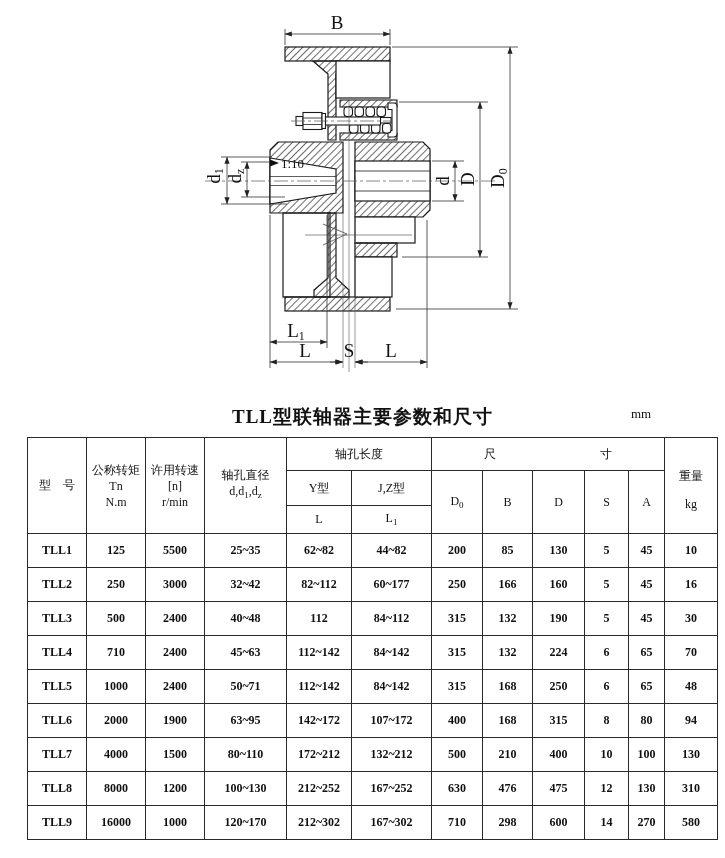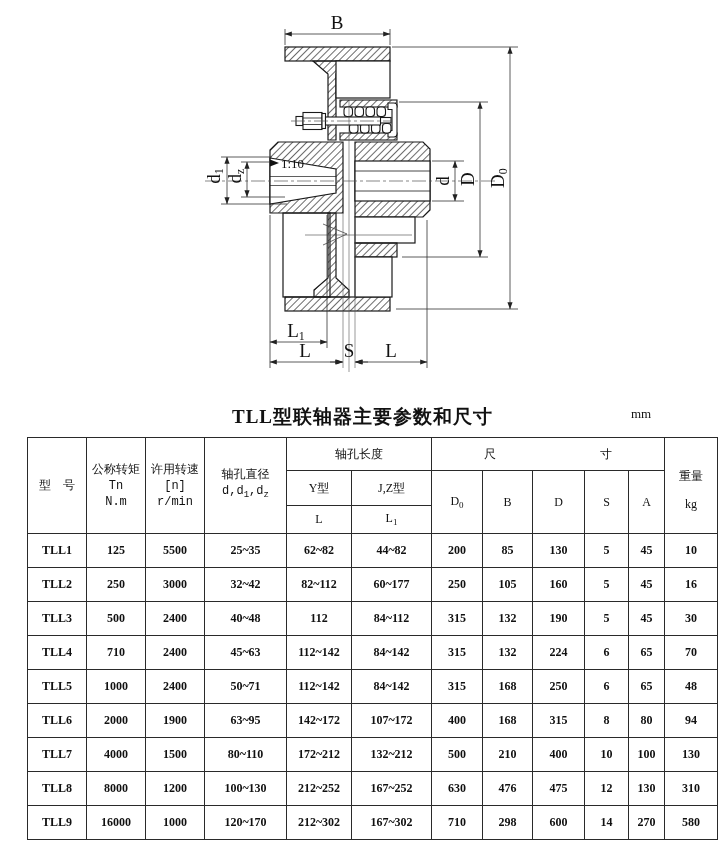--- a/index.html
+++ b/index.html
@@ -3,21 +3,21 @@
 <meta charset="utf-8">
 <style>
   html,body{margin:0;padding:0;background:#fff;}
   body{width:725px;height:858px;position:relative;font-family:"Liberation Serif","DejaVu Serif",serif;color:#111;}
   #drawing{position:absolute;left:0;top:0;width:725px;height:400px;}
   #title-row{position:absolute;left:0;top:404px;width:725px;height:28px;}
   #page-title{position:absolute;left:0;top:0;width:725px;text-align:center;font-size:19px;font-weight:bold;letter-spacing:1px;}
   #unit-label{position:absolute;left:595px;top:2px;font-size:13px;font-weight:normal;margin-left:36px;}
   #spec-table{position:absolute;left:27px;top:437px;border-collapse:collapse;table-layout:fixed;width:691px;}
   #spec-table td{border:1px solid #2a2a2a;text-align:center;vertical-align:middle;font-size:12px;padding:0;overflow:hidden;}
-  #spec-table .hline{line-height:16px;font-family:Liberation Mono, monospace;}
+  #spec-table .hline{line-height:16px;}
   tr.data-row{height:34px;font-weight:bold;}
   tr.h1{height:33px;} tr.h2{height:35px;} tr.h3{height:28px;}
   .size-cell{display:flex;justify-content:space-around;align-items:center;}
   .wt div{line-height:20px;margin-top:8px;}
   sub{font-size:9px;}
   svg text{font-family:"Liberation Serif","DejaVu Serif",serif;fill:#111;}
   .dimtxt{font-size:19px;}
   .dimtxt-s{font-size:13px;}
 </style>
 </head>
@@ -234,21 +234,21 @@
     <td>10</td>
   </tr>
   <tr class="data-row">
     <td>TLL2</td>
     <td>250</td>
     <td>3000</td>
     <td>32~42</td>
     <td>82~112</td>
     <td>60~177</td>
     <td>250</td>
-    <td>105</td>
+    <td>166</td>
     <td>160</td>
     <td>5</td>
     <td>45</td>
     <td>16</td>
   </tr>
   <tr class="data-row">
     <td>TLL3</td>
     <td>500</td>
     <td>2400</td>
     <td>40~48</td>

